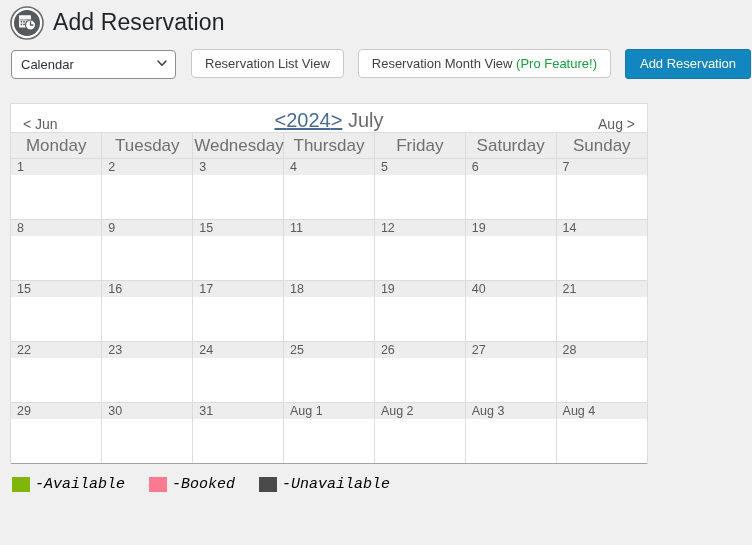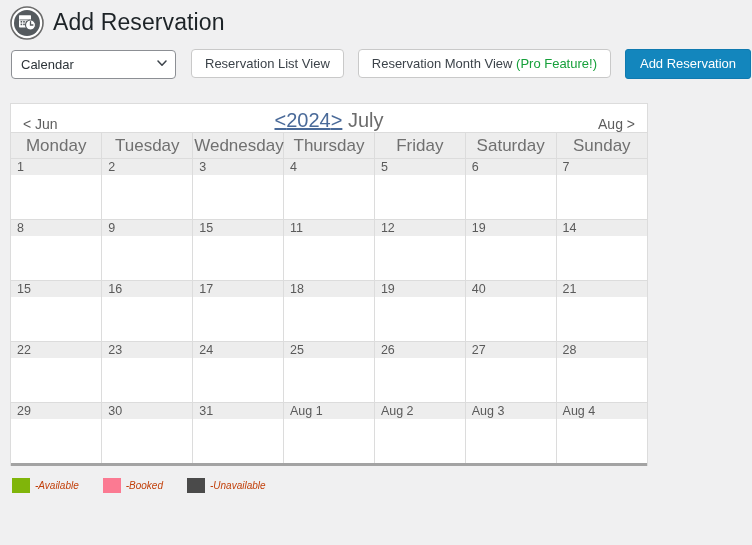--- a/index.html
+++ b/index.html
@@ -177,21 +177,21 @@
   .cal-table td {
     height: 61px;
     vertical-align: top;
     border-top: 1px solid #dcdcdc;
     border-right: 1px solid #dcdcdc;
     background: #ffffff;
     padding: 0;
     box-sizing: border-box;
   }
   .cal-table td:last-child { border-right: none; }
-  .cal-table tr:last-child td { border-bottom: 3px solid #a3a3a3; }
+  .cal-table tr:last-child td { border-bottom: 1px solid #a3a3a3; }
 
   .day-number {
     display: block;
     height: 16px;
     line-height: 16px;
     padding-left: 6px;
     background: #ededed;
     color: #5a5a5a;
     font-size: 12.5px;
   }
@@ -211,24 +211,25 @@
     align-items: center;
     margin-right: 24px;
   }
   .legend-swatch {
     width: 18px;
     height: 15px;
     display: inline-block;
     margin-right: 5px;
   }
   .legend-label {
-    font-size: 10px;
+    font-size: 15px;
     font-style: italic;
-    color: #c2410c;
+    color: #000000;
     white-space: nowrap;
+    font-family: Liberation Mono, monospace;
   }
 </style>
 </head>
 <body>
 
 <div class="page-header">
   <svg class="header-icon" viewBox="0 0 34 34">
     <circle cx="17" cy="17" r="16" fill="#ffffff" stroke="#6b6b6b" stroke-width="1.6"></circle>
     <circle cx="17" cy="17" r="13" fill="#555a5e"></circle>
     <rect x="9" y="9.5" width="12" height="12" rx="1" fill="#ffffff"></rect>

